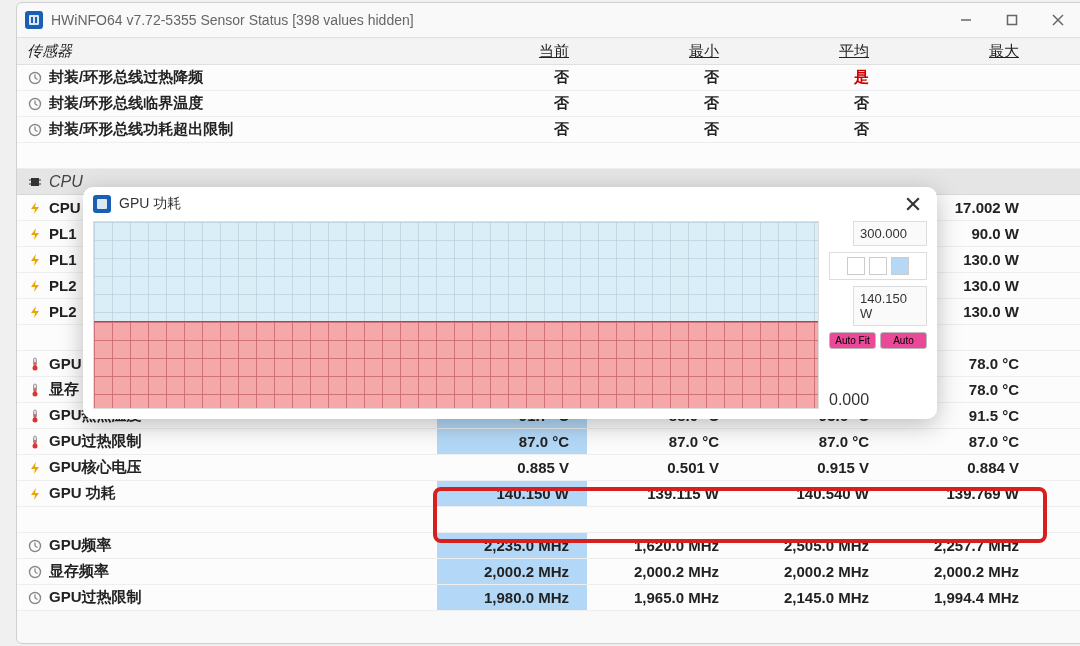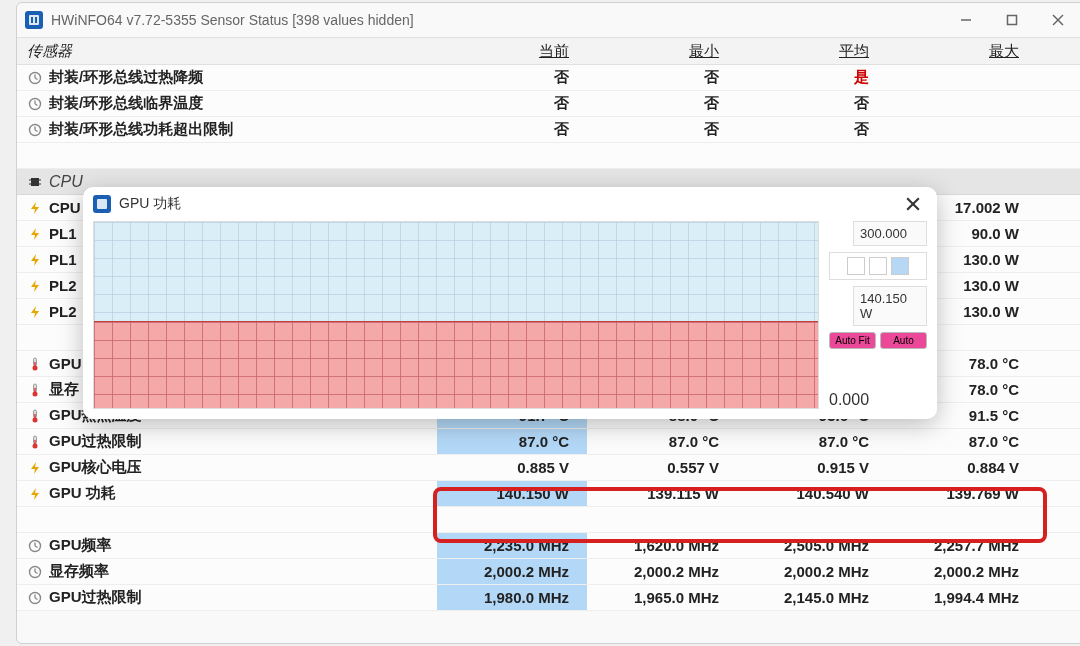--- a/index.html
+++ b/index.html
@@ -343,21 +343,21 @@
     <div class="row">
       <div class="cell-name">
         <span class="icon">
             <svg viewBox="0 0 14 14">
               <path d="M8 1 L3 8 L7 8 L6 13 L11 6 L7 6 Z" fill="#e6a700"></path>
             </svg>
           </span>
         <span>GPU核心电压</span>
       </div>
       <div class="cell">0.885 V</div>
-      <div class="cell">0.557 V</div>
+      <div class="cell">0.501 V</div>
       <div class="cell">0.915 V</div>
       <div class="cell">0.884 V</div>
     </div>
     <div class="row" id="power-row">
       <div class="cell-name">
         <span class="icon">
             <svg viewBox="0 0 14 14">
               <path d="M8 1 L3 8 L7 8 L6 13 L11 6 L7 6 Z" fill="#e6a700"></path>
             </svg>
           </span>

